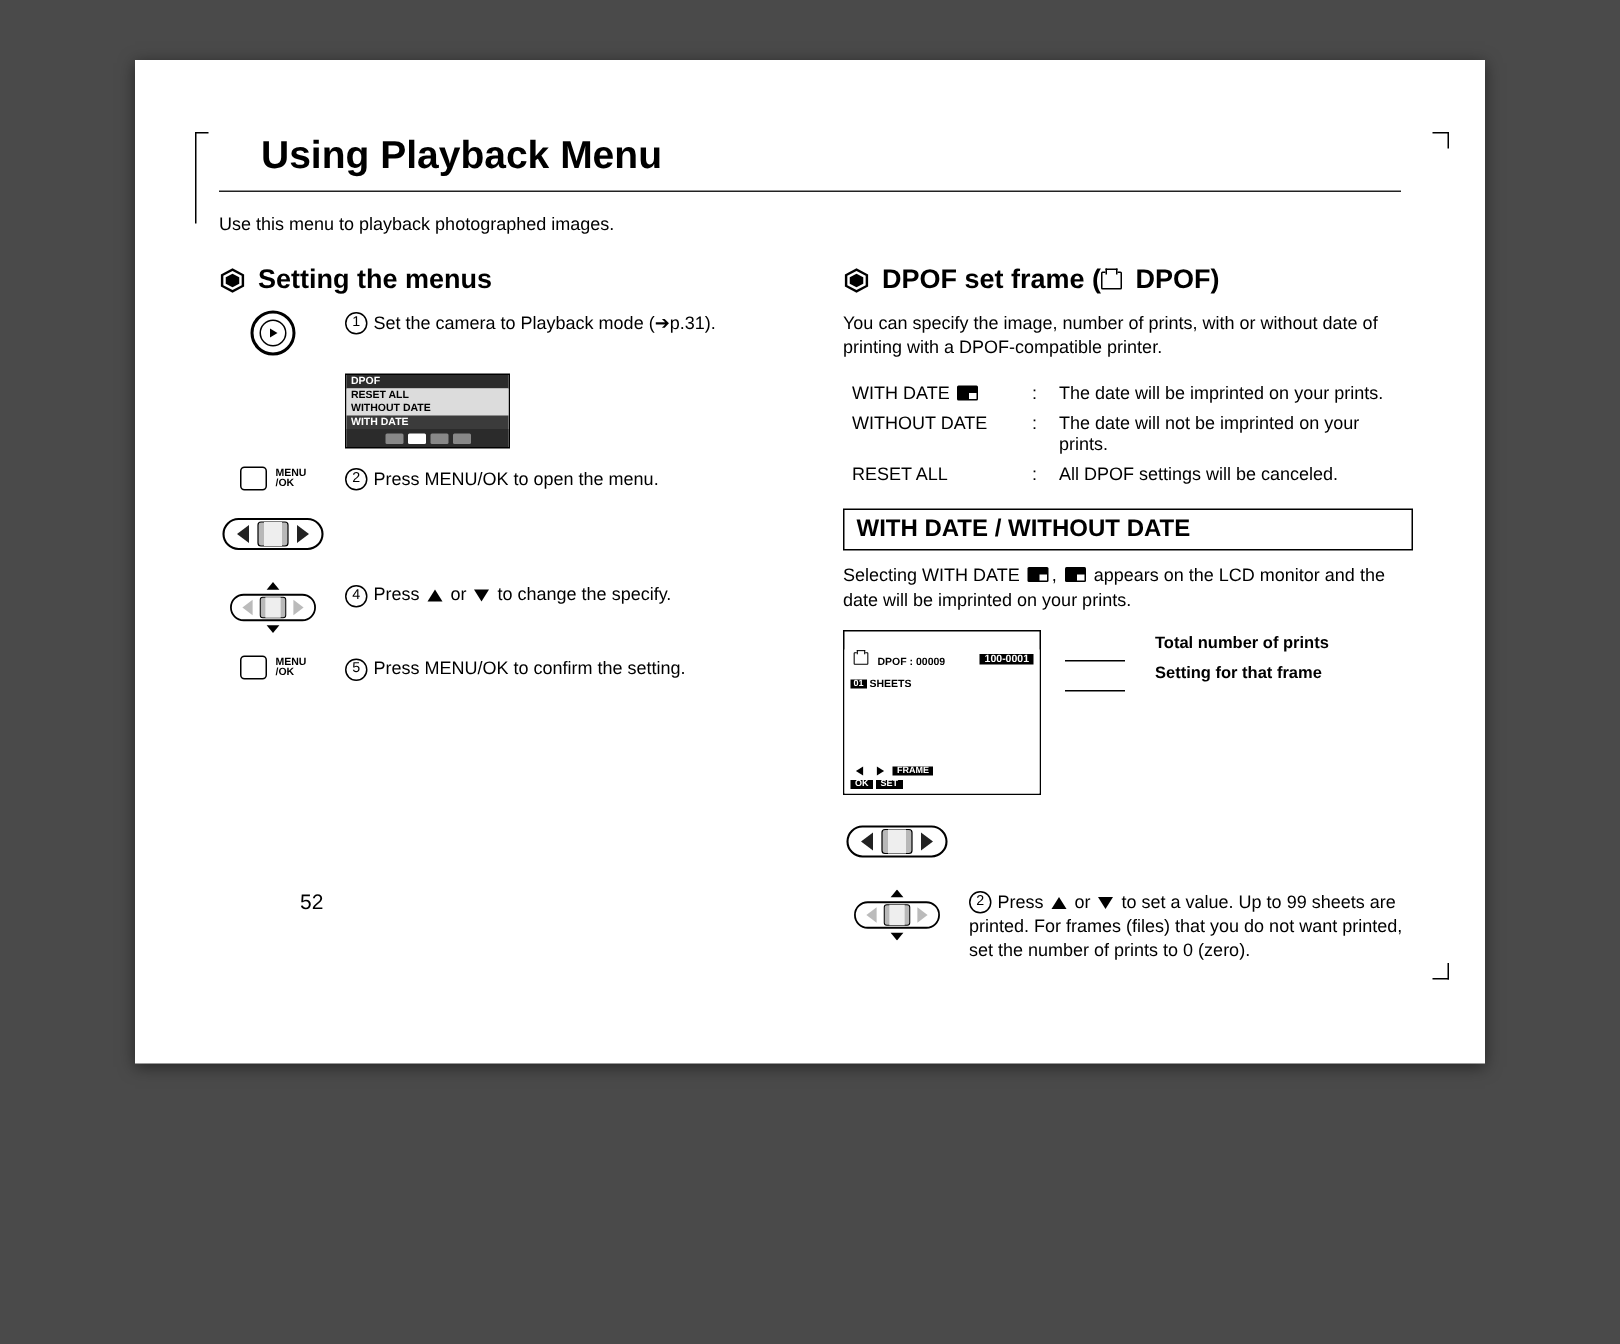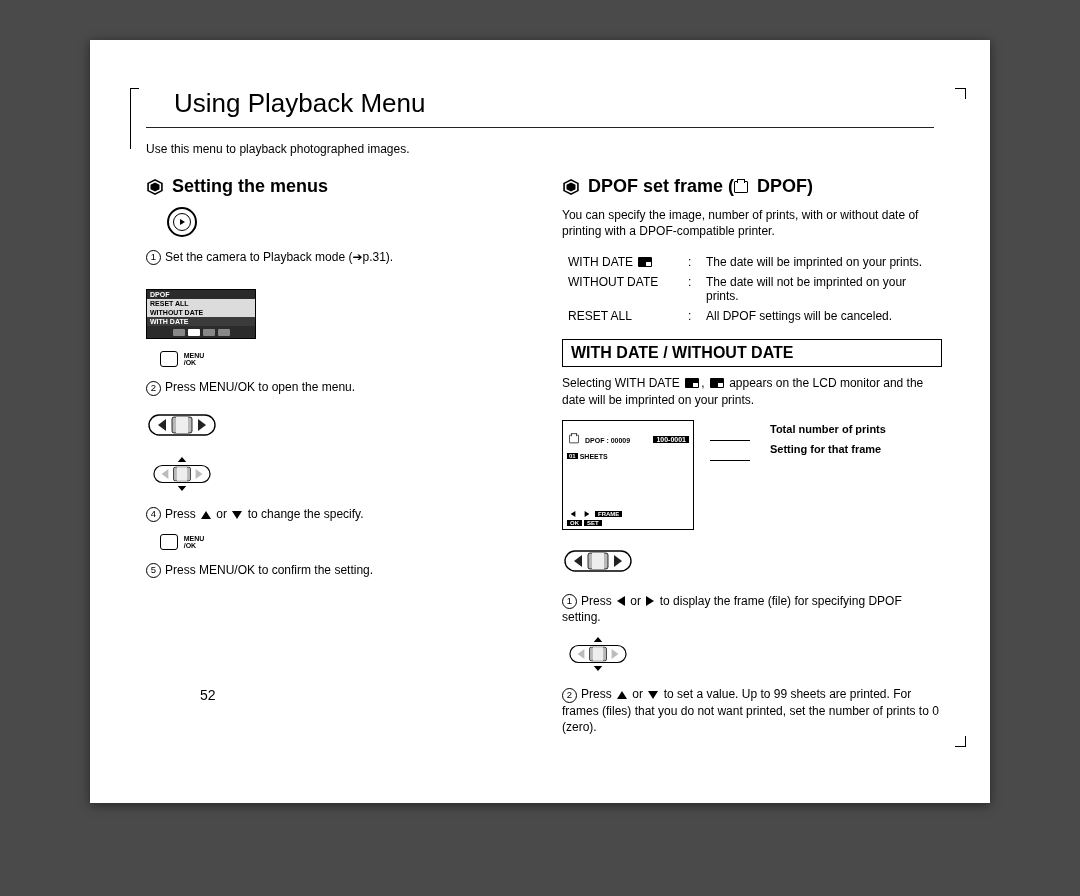--- a/index.html
+++ b/index.html
@@ -22,21 +22,21 @@
     position: absolute;
     left: 40px;
     top: 48px;
     width: 8px;
     height: 60px;
     border-top: 1.5px solid #000;
     border-left: 1.5px solid #000;
   }
   .page-title {
     font-size: 26px;
-    font-weight: normal;
+    font-weight: bold;
     padding-left: 28px;
     padding-bottom: 8px;
     border-bottom: 1px solid #222;
     margin-bottom: 14px;
   }
   .intro {
     font-size: 12px;
     margin-bottom: 20px;
   }
   .columns {
@@ -54,21 +54,20 @@
     font-weight: bold;
     margin-bottom: 10px;
   }
   .hex-heading svg { width: 18px; height: 18px; }
   .step-row {
     display: flex;
     gap: 12px;
     margin-bottom: 12px;
     font-size: 12px;
     align-items: flex-start;
-    flex-direction: column;
   }
   .step-icon-col {
     width: 72px;
     flex: none;
     display: flex;
     align-items: flex-start;
     justify-content: center;
   }
   .step-text {
     flex: 1;
@@ -406,23 +405,20 @@
           <div class="controller">
             <svg viewBox="0 0 72 34">
               <rect x="3" y="7" width="66" height="20" rx="10" fill="#fff" stroke="#000" stroke-width="1.4"></rect>
               <polygon points="12,17 20,11 20,23" fill="#222"></polygon>
               <polygon points="60,17 52,11 52,23" fill="#222"></polygon>
               <rect x="26" y="9" width="20" height="16" rx="2" fill="#b8b8b8" stroke="#000" stroke-width="0.8"></rect>
               <rect x="30" y="9" width="12" height="16" fill="#eee"></rect>
             </svg>
           </div>
         </div>
-        <div class="step-text">
-          <span class="circled">1</span><span>Press </span><span class="tri-l"></span><span> or </span><span class="tri-r"></span><span> to display the frame (file) for specifying DPOF setting.</span>
-        </div>
       </div>
 
       <div class="step-row">
         <div class="step-icon-col">
           <div class="controller">
             <svg viewBox="0 0 72 40">
               <polygon points="36,0 31,6 41,6" fill="#000"></polygon>
               <polygon points="36,40 31,34 41,34" fill="#000"></polygon>
               <rect x="3" y="10" width="66" height="20" rx="10" fill="#fff" stroke="#000" stroke-width="1.4"></rect>
               <polygon points="12,20 20,14 20,26" fill="#bbb"></polygon>

